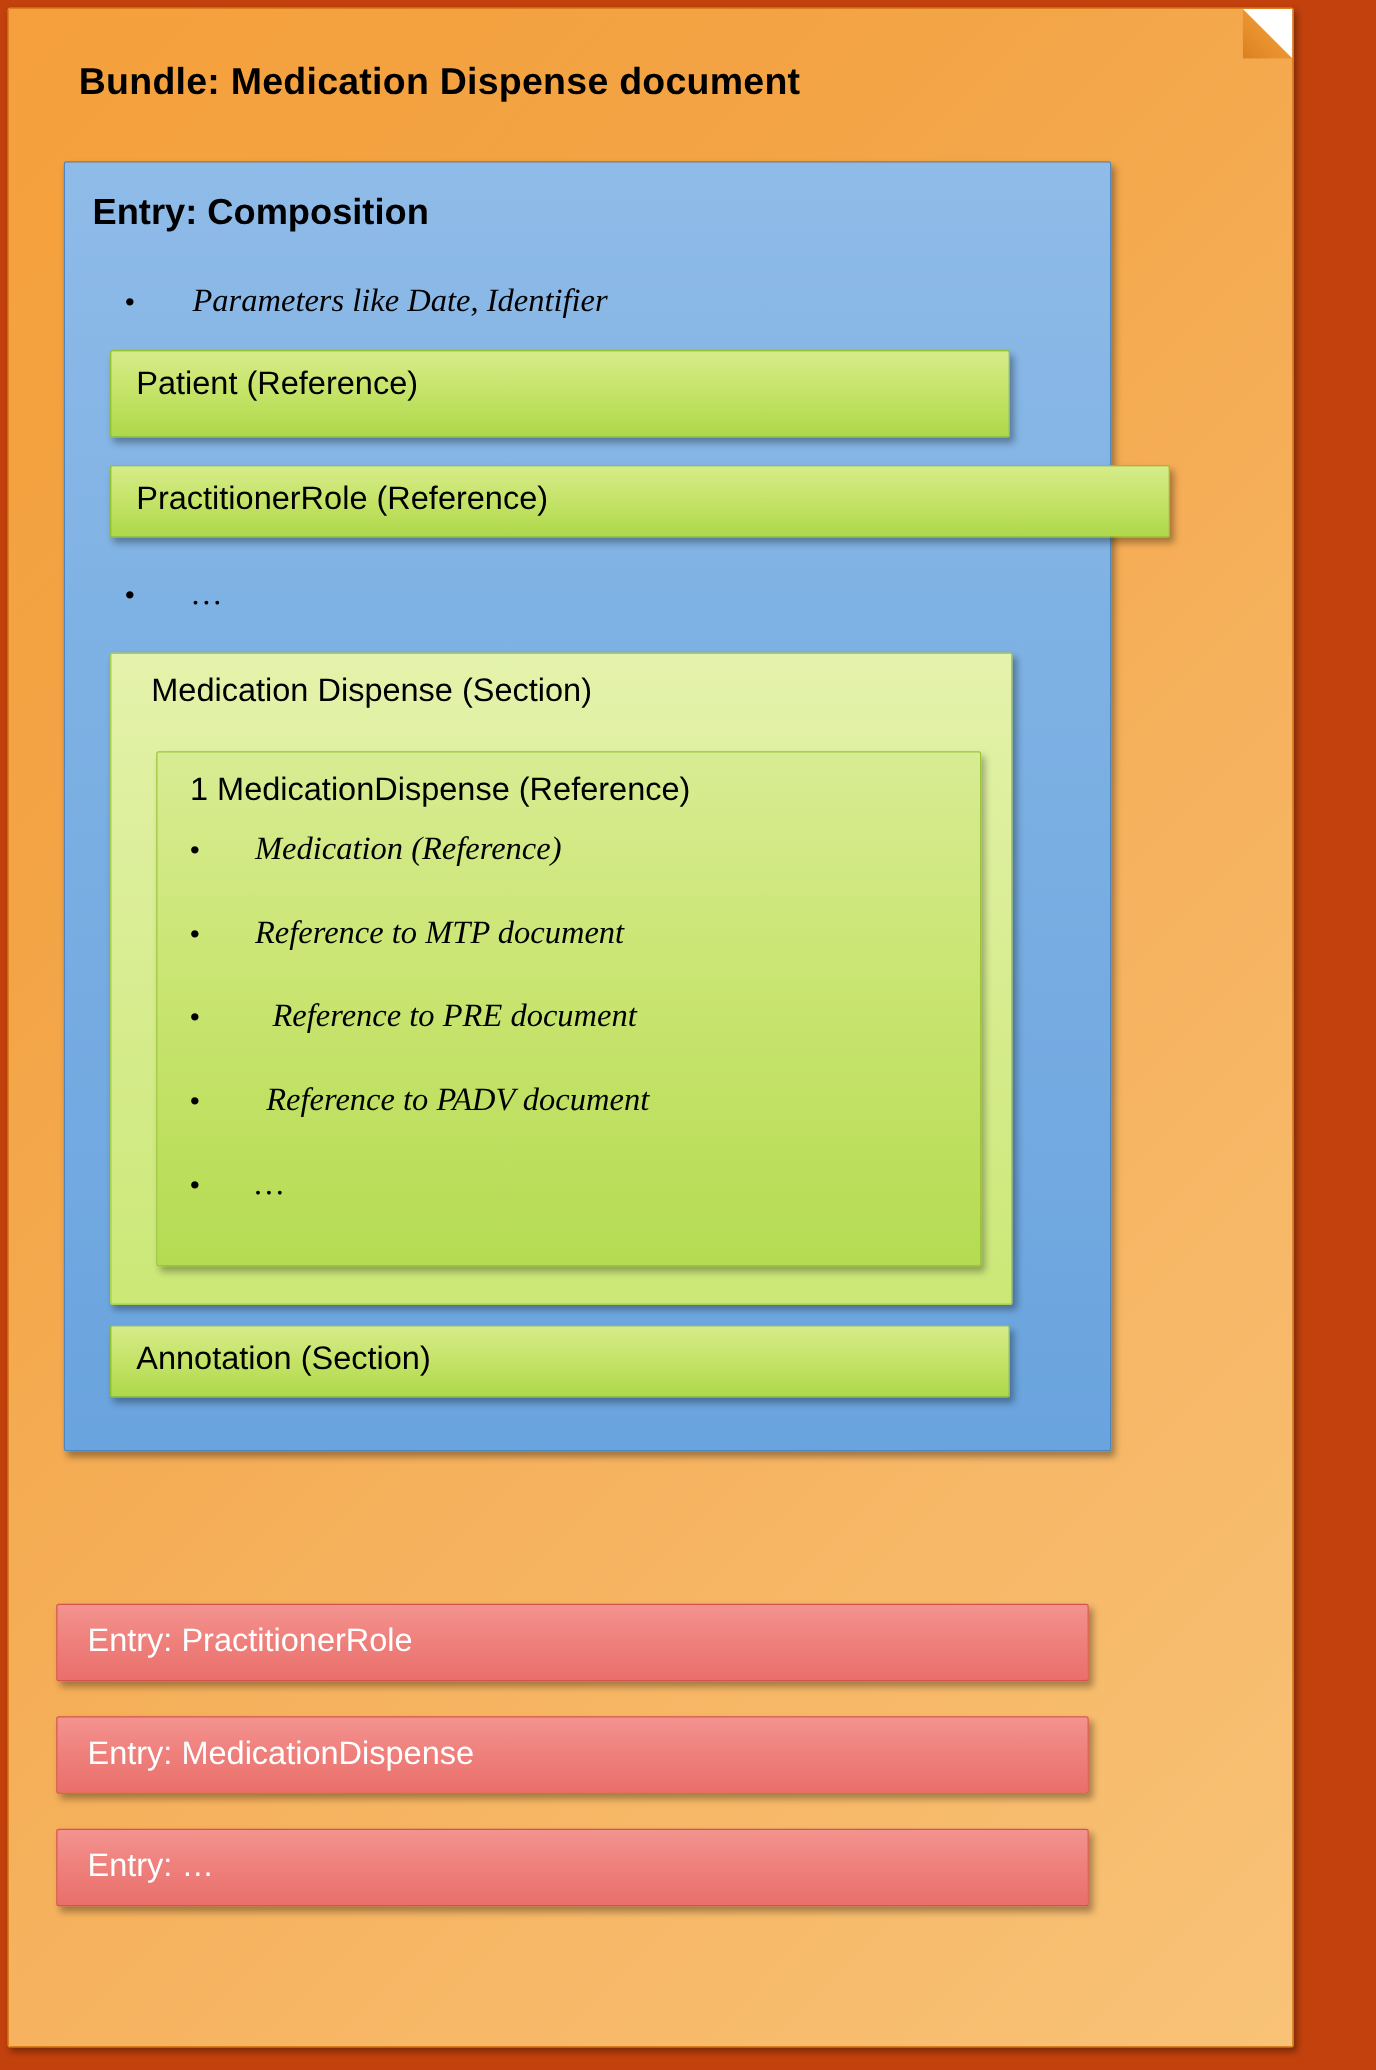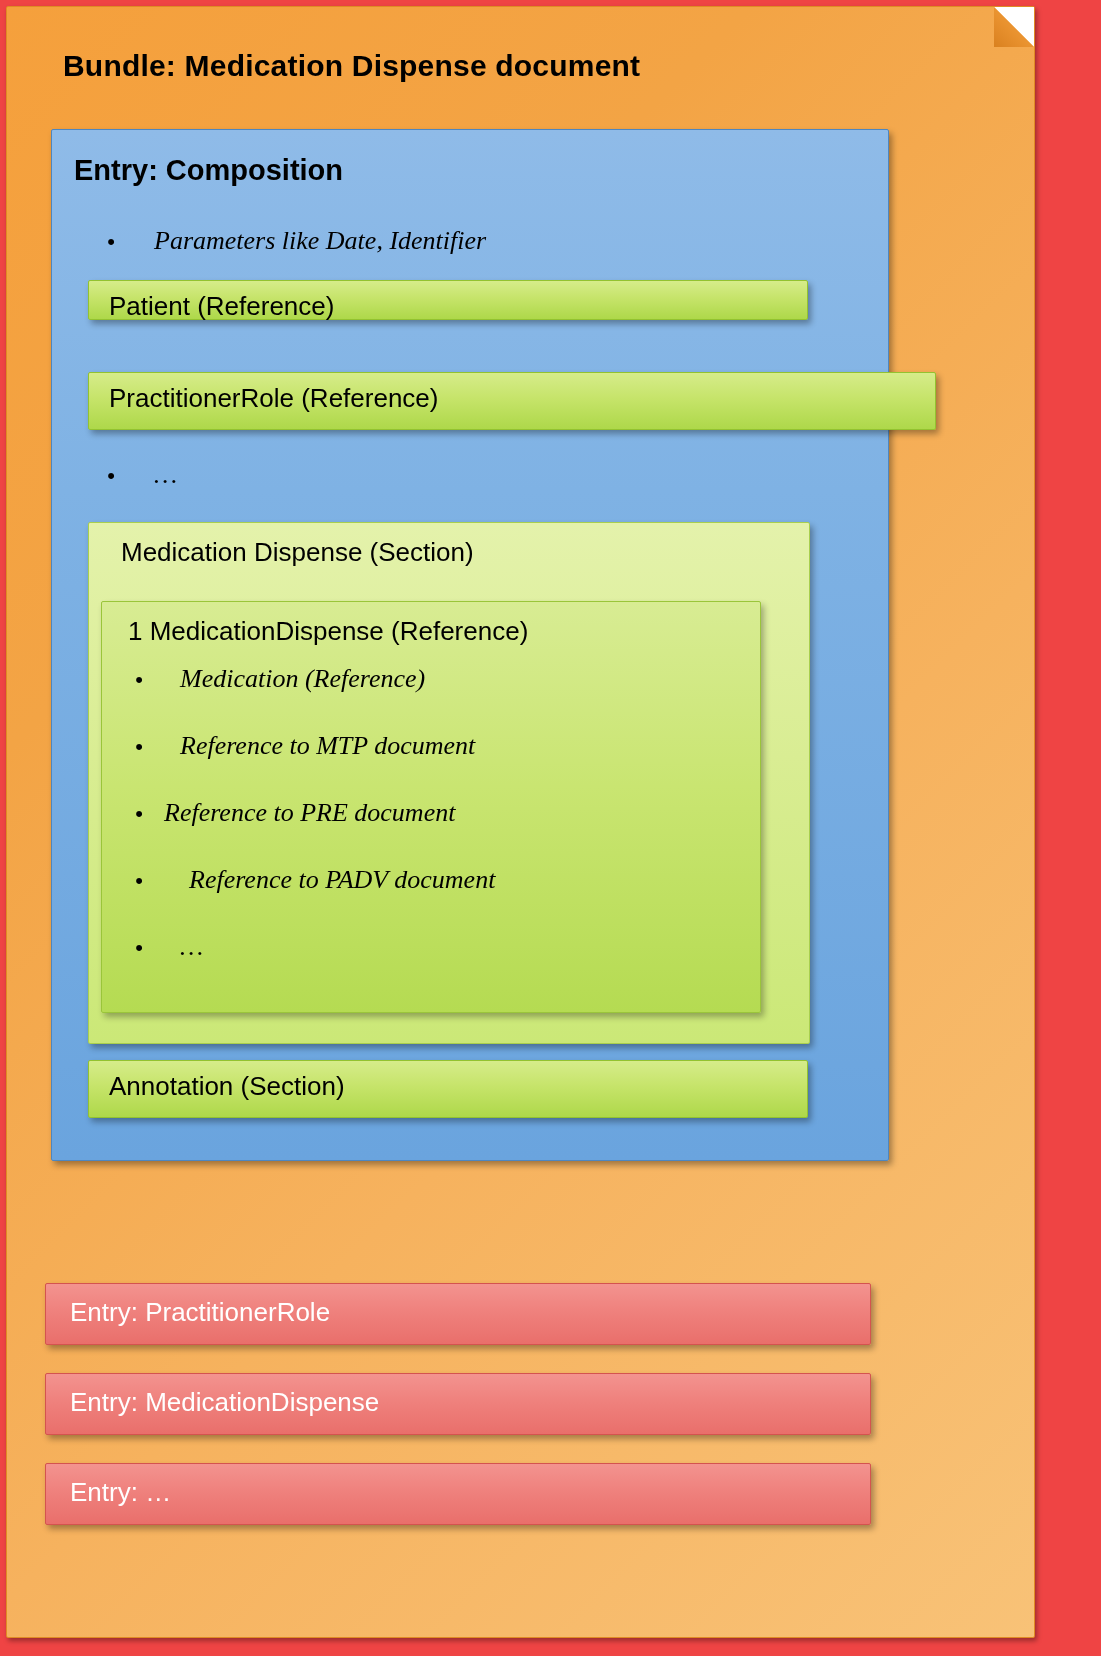--- a/index.html
+++ b/index.html
@@ -8,22 +8,21 @@
     background: #ffffff;
   }
   body {
     font-family: "Liberation Sans", sans-serif;
   }
   #canvas {
     position: relative;
     width: 1101px;
     height: 1656px;
     overflow: hidden;
-    background: #ef4444;
-    text-align: center;
+    background: #c2410c;
   }
 
   
   .bundle {
     position: absolute;
     left: 6px;
     top: 6px;
     width: 1029px;
     height: 1632px;
     background: linear-gradient(135deg, #f5a03c 0%, #f3a445 28%, #f6b25e 60%, #f8c277 100%);
@@ -175,50 +174,50 @@
     <div class="bundle-title">Bundle: Medication Dispense document</div>
 
     <div class="composition">
       <div class="composition-title">Entry: Composition</div>
 
       <div class="bullet-row" style="left:48px; top:96px;">
         <span class="bullet-dot">•</span>
         <span class="bullet-text" style="margin-left:32px;">Parameters like Date, Identifier</span>
       </div>
 
-      <div class="green-box" style="left:36px; top:150px; width:720px; height:40px;">
+      <div class="green-box" style="left:36px; top:150px; width:720px; height:70px;">
         <span class="green-label">Patient (Reference)</span>
       </div>
 
       <div class="green-box" style="left:36px; top:242px; width:848px; height:58px;">
         <span class="green-label">PractitionerRole (Reference)</span>
       </div>
 
       <div class="bullet-row" style="left:48px; top:330px;">
         <span class="bullet-dot">•</span>
         <span class="bullet-text" style="margin-left:32px;">…</span>
       </div>
 
       <div class="section-box" style="left:36px; top:392px; width:722px; height:522px;">
         <div class="green-label" style="left:32px; top:14px;">Medication Dispense (Section)</div>
 
-        <div class="inner-box" style="left:12px; top:78px; width:660px; height:412px;">
+        <div class="inner-box" style="left:36px; top:78px; width:660px; height:412px;">
           <div class="inner-title">1 MedicationDispense (Reference)</div>
 
           <div class="bullet-row" style="left:26px; top:62px;">
             <span class="bullet-dot">•</span>
             <span class="bullet-text" style="margin-left:30px;">Medication (Reference)</span>
           </div>
           <div class="bullet-row" style="left:26px; top:129px;">
             <span class="bullet-dot">•</span>
             <span class="bullet-text" style="margin-left:30px;">Reference to MTP document</span>
           </div>
           <div class="bullet-row" style="left:26px; top:196px;">
             <span class="bullet-dot">•</span>
-            <span class="bullet-text" style="margin-left:14px;">Reference to PRE document</span>
+            <span class="bullet-text" style="margin-left:44px;">Reference to PRE document</span>
           </div>
           <div class="bullet-row" style="left:26px; top:263px;">
             <span class="bullet-dot">•</span>
             <span class="bullet-text" style="margin-left:39px;">Reference to PADV document</span>
           </div>
           <div class="bullet-row" style="left:26px; top:330px;">
             <span class="bullet-dot">•</span>
             <span class="bullet-text" style="margin-left:30px;">…</span>
           </div>
         </div>

